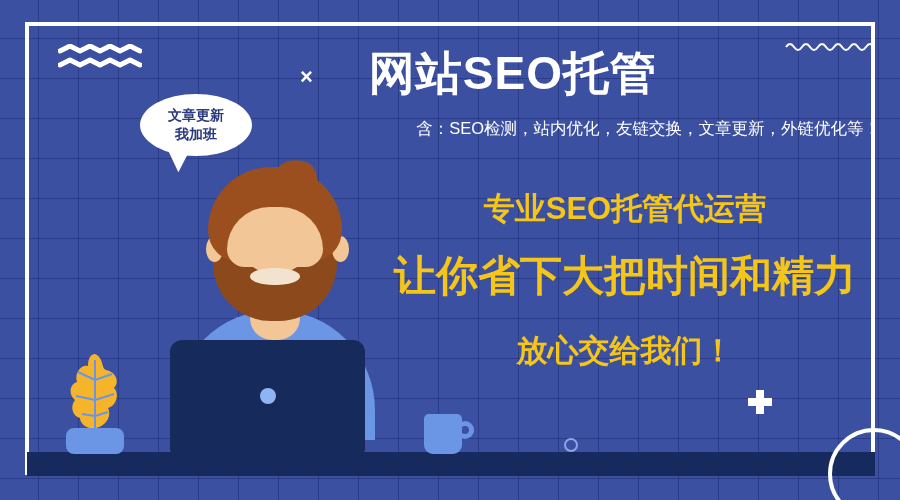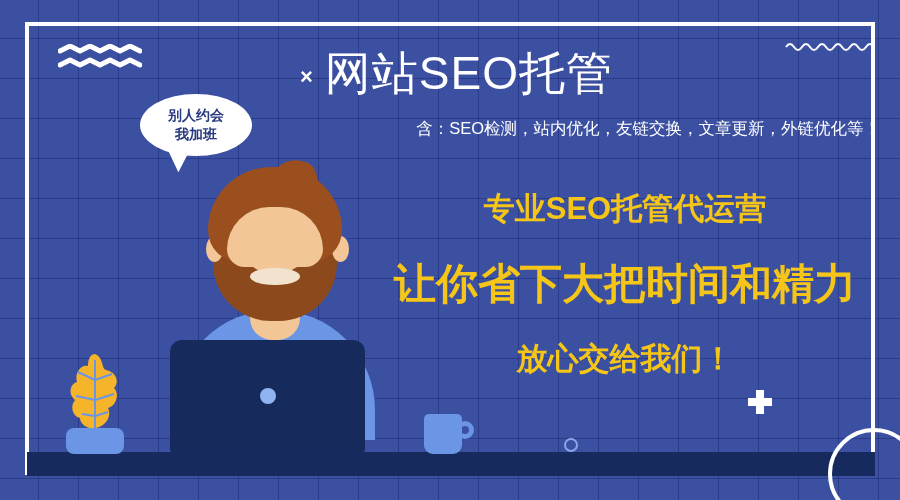--- a/index.html
+++ b/index.html
@@ -64,24 +64,25 @@
     color: #ffffff;
     font-size: 22px;
     font-weight: bold;
     line-height: 1;
     margin-right: 12px;
     margin-top: 8px;
   }
   .title-main {
     color: #ffffff;
     font-size: 46px;
-    font-weight: normal;
+    font-weight: bold;
     letter-spacing: 1px;
     line-height: 1.1;
     white-space: nowrap;
+    margin-left: 44px;
   }
   .subtitle {
     position: absolute;
     left: 300px;
     top: 118px;
     width: 580px;
     color: #ffffff;
     font-size: 16.5px;
     letter-spacing: 0px;
     white-space: nowrap;
@@ -95,21 +96,21 @@
     top: 188px;
     width: 470px;
   }
   .slogan {
     color: #f5c518;
     font-weight: bold;
     white-space: nowrap;
     text-align: center;
   }
   .slogan.l1 { font-size: 30px; margin-bottom: 26px; }
-  .slogan.l2 { font-size: 31px; margin-bottom: 26px; }
+  .slogan.l2 { font-size: 31px; margin-bottom: 18px; }
   .slogan.l3 { font-size: 42px; margin-bottom: 26px; }
   .slogan.l4 { font-size: 31px; }
 
   .plus-mark {
     position: absolute;
     left: 748px;
     top: 390px;
     width: 24px;
     height: 24px;
   }
@@ -370,21 +371,21 @@
   <div class="slogans">
     <div class="slogan l2">专业SEO托管代运营</div>
     <div class="slogan l3">让你省下大把时间和精力</div>
     <div class="slogan l4">放心交给我们！</div>
   </div>
 
   <div class="plus-mark"></div>
 
   <div class="bubble-tail"></div>
   <div class="bubble">
-    <span class="bubble-line">别人约会</span>
+    <span class="bubble-line">文章更新</span>
     <span class="bubble-line">我加班</span>
   </div>
 
   <div class="char">
     <div class="shirt"></div>
     <div class="neck"></div>
     <div class="head"></div>
     <div class="beard"></div>
     <div class="beard-cut"></div>
     <div class="mouth"></div>

